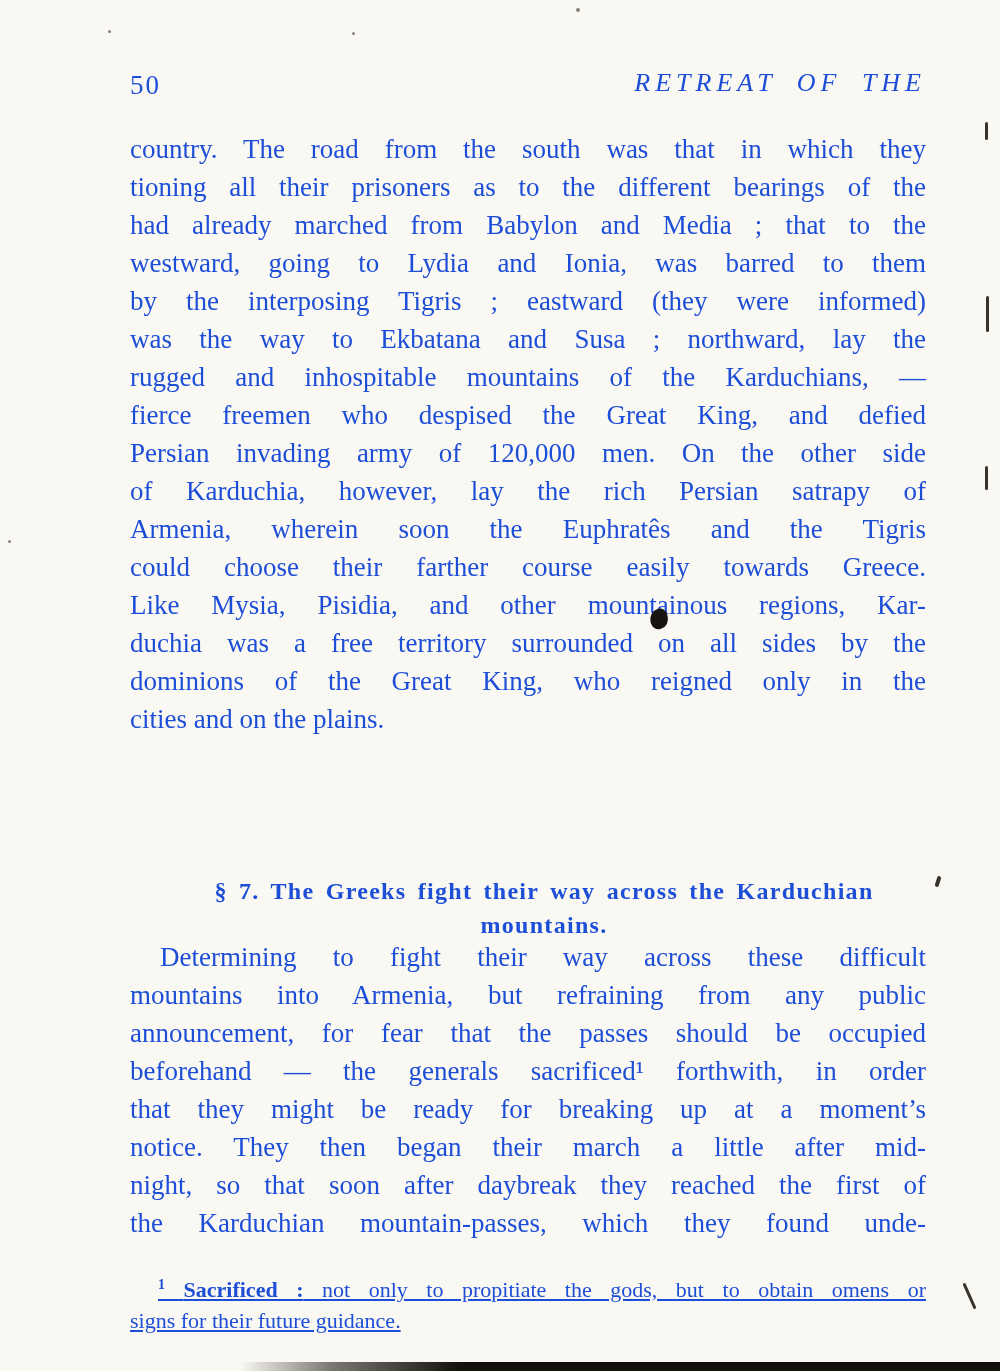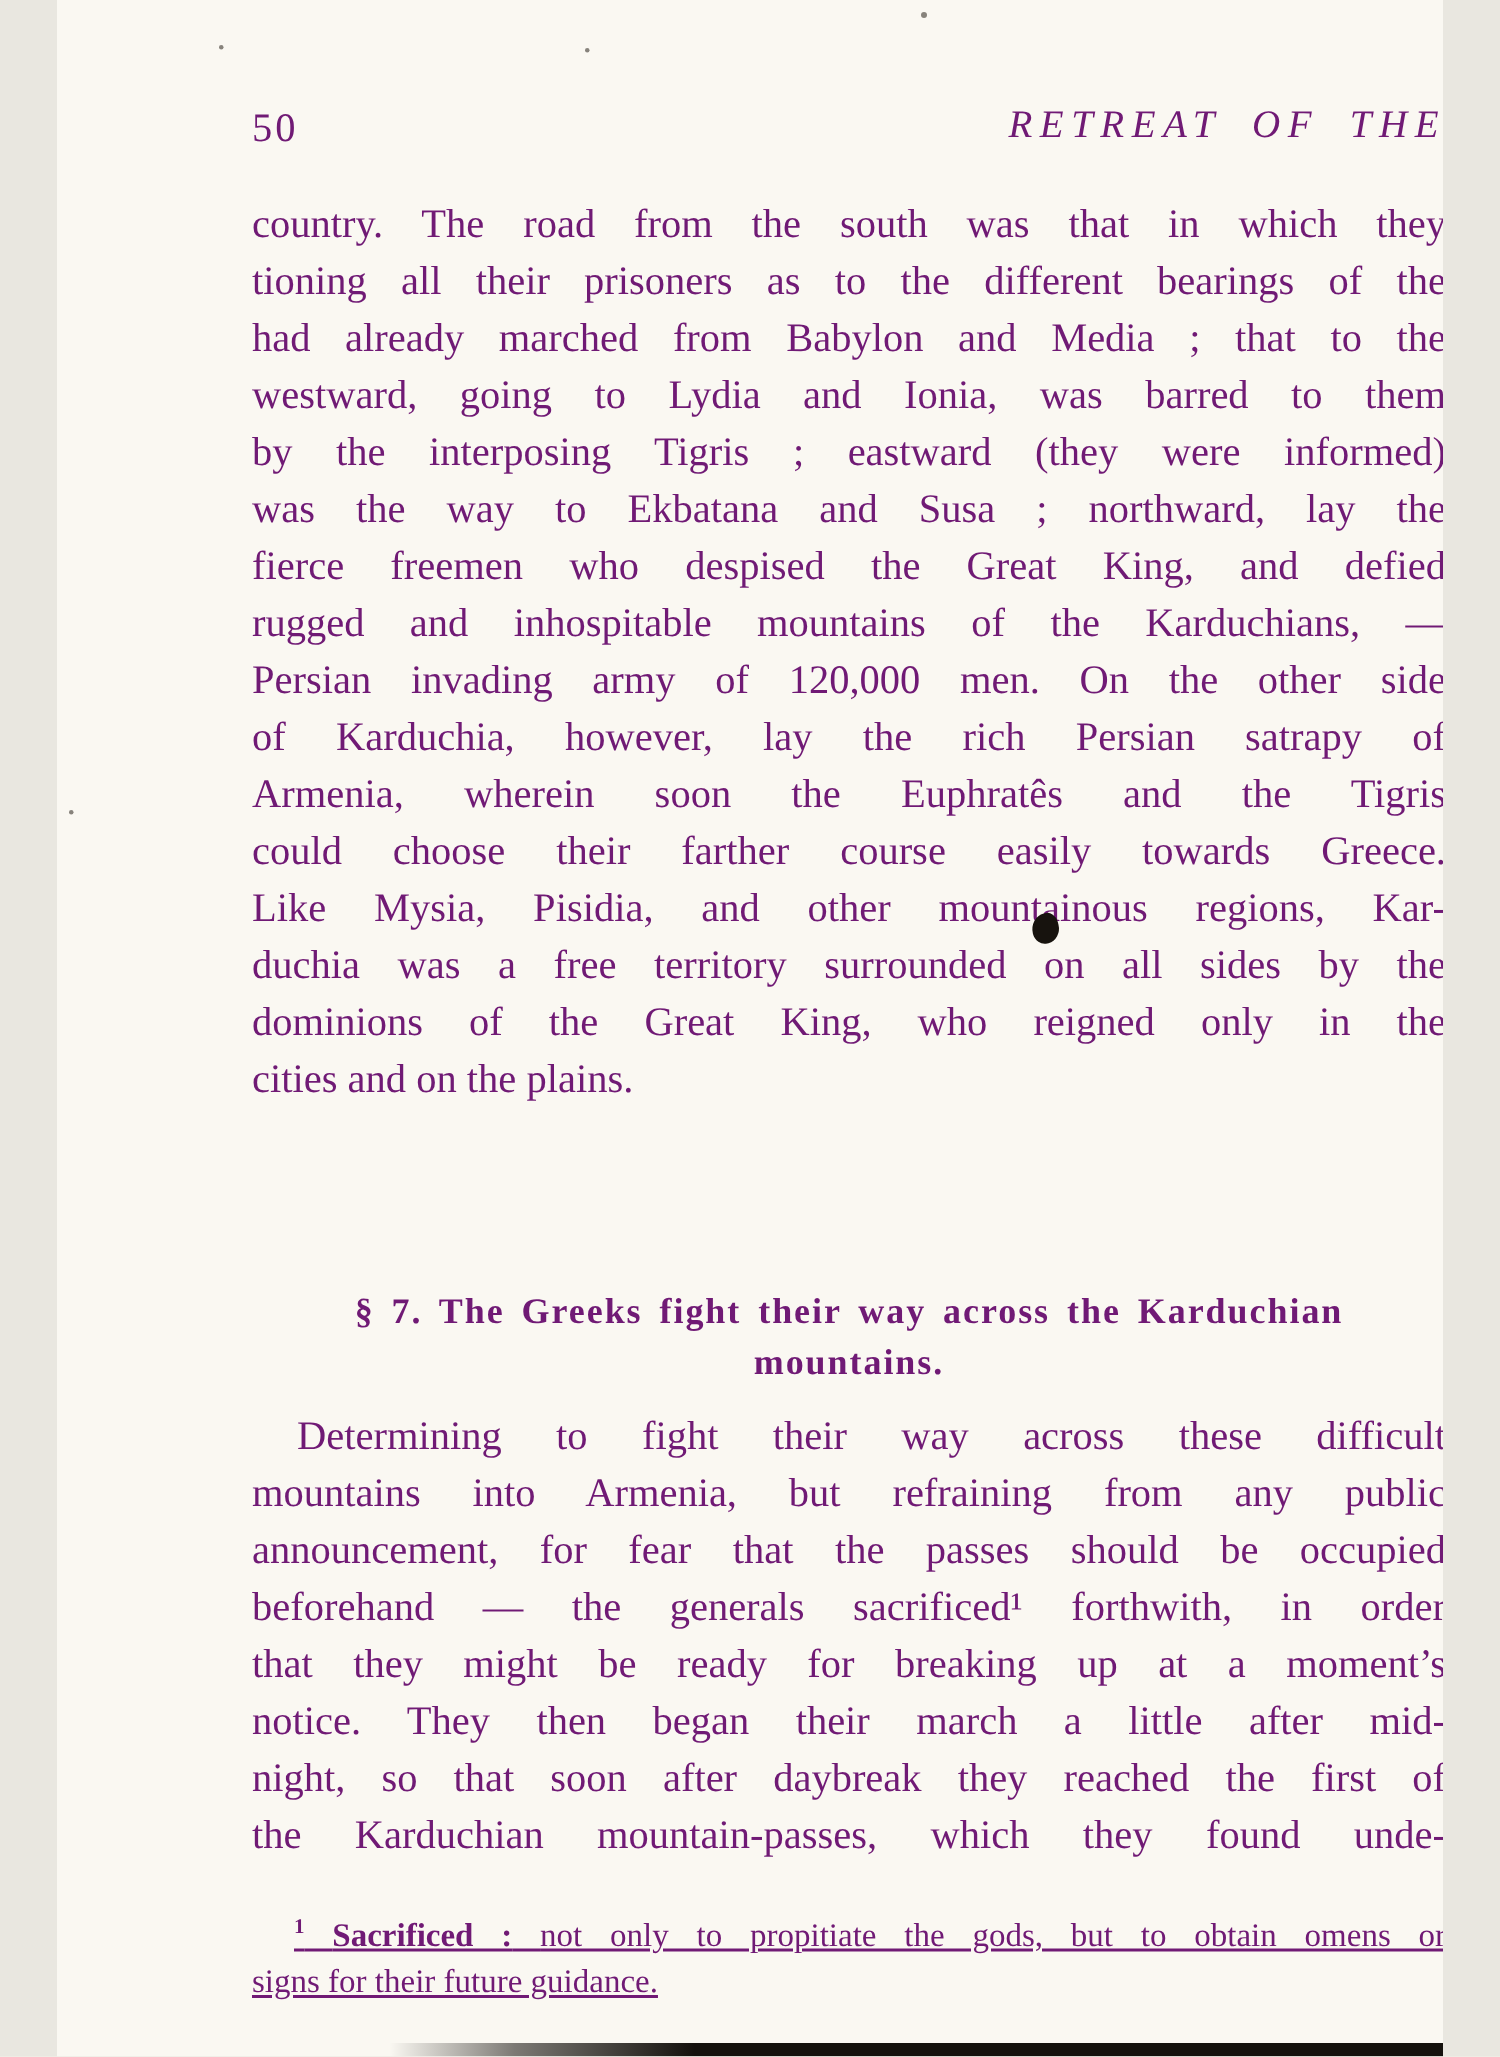--- a/index.html
+++ b/index.html
@@ -2,25 +2,25 @@
 <html><head>
 <meta charset="utf-8">
 <style>
   html, body {
     margin: 0;
     padding: 0;
     background: #e9e7e0;
   }
   .page {
     position: relative;
-    width: 924px;
+    width: 1000px;
     height: 1371px;
     background: #faf8f2;
     font-family: "Liberation Serif", "DejaVu Serif", serif;
-    color: #701a75;
+    color: #1d4ed8;
     overflow: hidden;
     margin: 0 auto;
   }
 
   
   .running-header {
     position: absolute;
     top: 68px;
     left: 130px;
     width: 796px;
@@ -64,21 +64,21 @@
   .p1 { top: 130px; }
   .p2 { top: 938px; }
   .p2 .line:first-child { padding-left: 30px; }
 
   
   .section-heading {
     position: absolute;
     top: 858px;
     left: 130px;
     width: 796px;
-    margin: 0;
+    margin: 16px;
     font-size: 24px;
     line-height: 34px;
     font-weight: bold;
     text-align: center;
     letter-spacing: 1.3px;
     word-spacing: 4px;
   }
   .heading-line { display: block; }
 
   
@@ -170,22 +170,22 @@
     <span class="running-head">RETREAT OF THE</span>
   </header>
 
   <section class="para p1 justify-except-last">
       <div class="line">country.  The road from the south was that in which they</div>
       <div class="line">tioning all their prisoners as to the different bearings of the</div>
       <div class="line">had already marched from Babylon and Media ; that to the</div>
       <div class="line">westward, going to Lydia and Ionia, was barred to them</div>
       <div class="line">by the interposing Tigris ; eastward (they were informed)</div>
       <div class="line">was the way to Ekbatana and Susa ; northward, lay the</div>
+      <div class="line">rugged and inhospitable mountains of the Karduchians, —</div>
       <div class="line">fierce freemen who despised the Great King, and defied</div>
-      <div class="line">rugged and inhospitable mountains of the Karduchians, —</div>
       <div class="line">Persian invading army of 120,000 men.  On the other side</div>
       <div class="line">of Karduchia, however, lay the rich Persian satrapy of</div>
       <div class="line">Armenia, wherein soon the Euphratês and the Tigris</div>
       <div class="line">could choose their farther course easily towards Greece.</div>
       <div class="line">Like Mysia, Pisidia, and other mountainous regions, Kar-</div>
       <div class="line">duchia was a free territory surrounded on all sides by the</div>
       <div class="line">dominions of the Great King, who reigned only in the</div>
       <div class="line">cities and on the plains.</div>
     </section>
 

